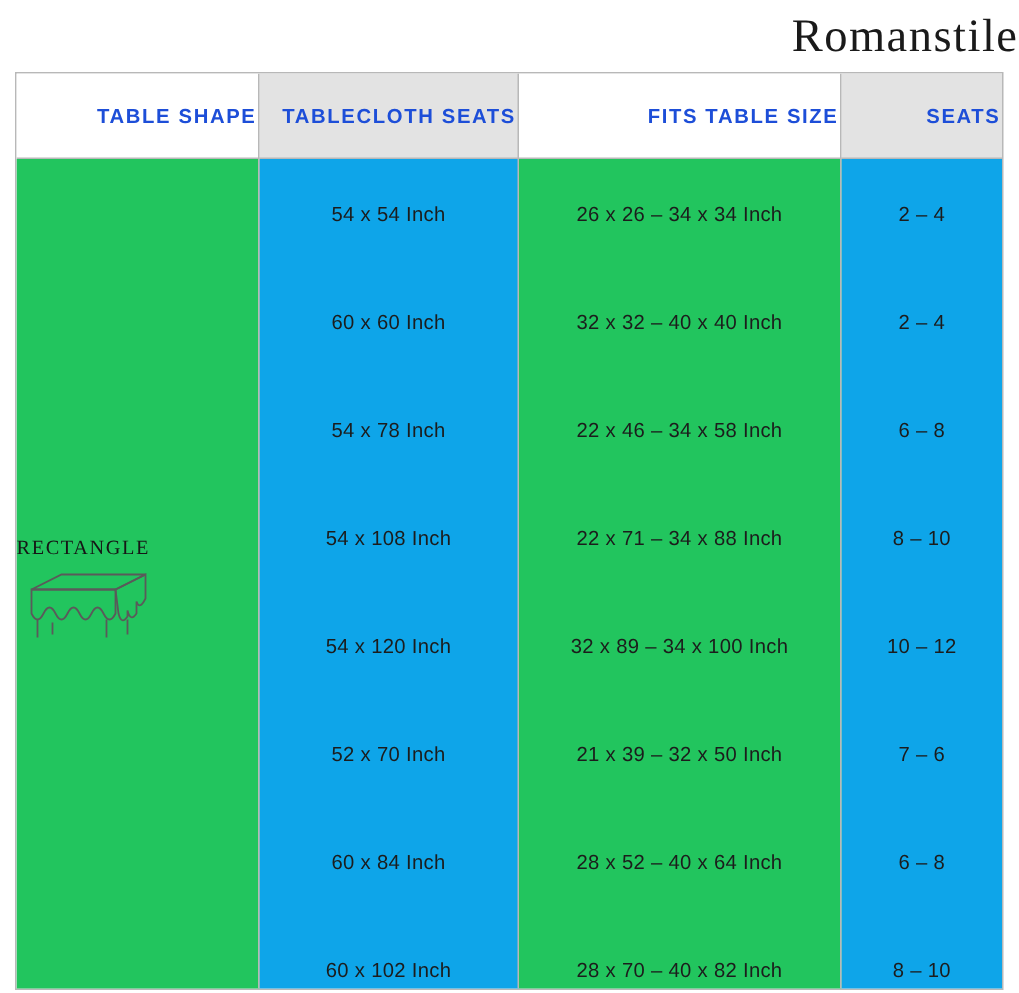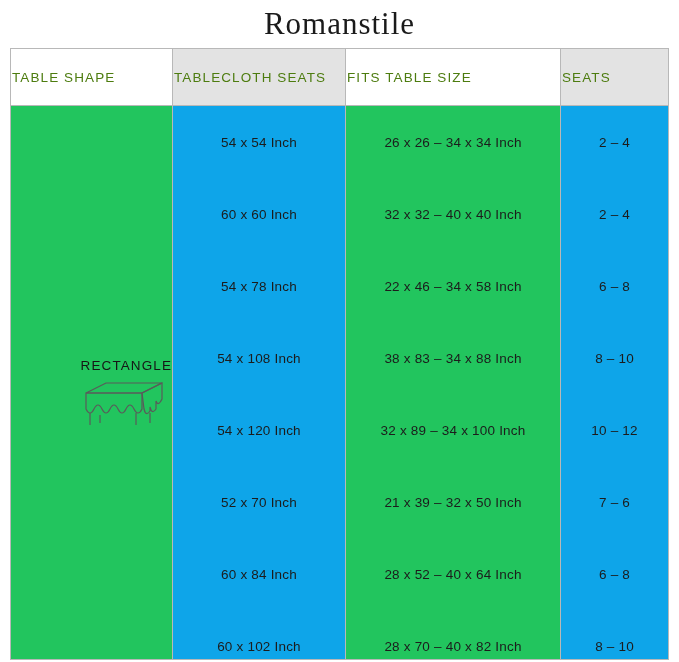--- a/index.html
+++ b/index.html
@@ -9,21 +9,21 @@
   }
   body {
     width: 679px;
     height: 662px;
     font-family: "Liberation Sans", sans-serif;
     color: #111111;
     position: relative;
     overflow: hidden;
   }
   .brand {
-    text-align: center;
+    text-align: right;
     font-family: "Liberation Serif", serif;
     font-size: 31px;
     letter-spacing: 1px;
     color: #1a1a1a;
     padding-top: 6px;
     padding-bottom: 6px;
     font-weight: 400;
   }
   .table-wrap {
     margin: 0 10px;
@@ -34,27 +34,27 @@
     position: relative;
     overflow: hidden;
   }
   table.size-table {
     border-collapse: collapse;
     width: 100%;
     table-layout: fixed;
   }
   table.size-table th {
     font-size: 13.5px;
-    font-weight: 400;
+    font-weight: 700;
     letter-spacing: 1.1px;
-    color: #4d7c0f;
+    color: #1d4ed8;
     height: 54px;
     border-bottom: 1px solid #b8b8b8;
     border-right: 1px solid #b8b8b8;
-    text-align: left;
+    text-align: right;
     vertical-align: middle;
     background: #ffffff;
   }
   table.size-table th.shaded {
     background: #e3e3e3;
   }
   table.size-table th:last-child {
     border-right: none;
   }
   table.size-table td {
@@ -74,23 +74,24 @@
     border-right: none;
   }
   td.shape-cell {
     width: 170px;
     vertical-align: middle;
     padding: 0;
   }
   .shape-inner {
     display: flex;
     flex-direction: column;
-    align-items: flex-end;
+    align-items: flex-start;
     justify-content: center;
     gap: 6px;
+    font-family: Liberation Serif, serif;
   }
   .shape-label {
     font-size: 13.5px;
     letter-spacing: 1.1px;
     color: #161616;
   }
   .shape-icon svg {
     display: block;
   }
   .col-size { width: 170px; }
@@ -139,21 +140,21 @@
         <td>32 x 32 – 40 x 40 Inch</td>
         <td class="shaded">2 – 4</td>
       </tr>
       <tr>
         <td class="shaded">54 x 78 Inch</td>
         <td>22 x 46 – 34 x 58 Inch</td>
         <td class="shaded">6 – 8</td>
       </tr>
       <tr>
         <td class="shaded">54 x 108 Inch</td>
-        <td>38 x 83 – 34 x 88 Inch</td>
+        <td>22 x 71 – 34 x 88 Inch</td>
         <td class="shaded">8 – 10</td>
       </tr>
       <tr>
         <td class="shaded">54 x 120 Inch</td>
         <td>32 x 89 – 34 x 100 Inch</td>
         <td class="shaded">10 – 12</td>
       </tr>
       <tr>
         <td class="shaded">52 x 70 Inch</td>
         <td>21 x 39 – 32 x 50 Inch</td>

